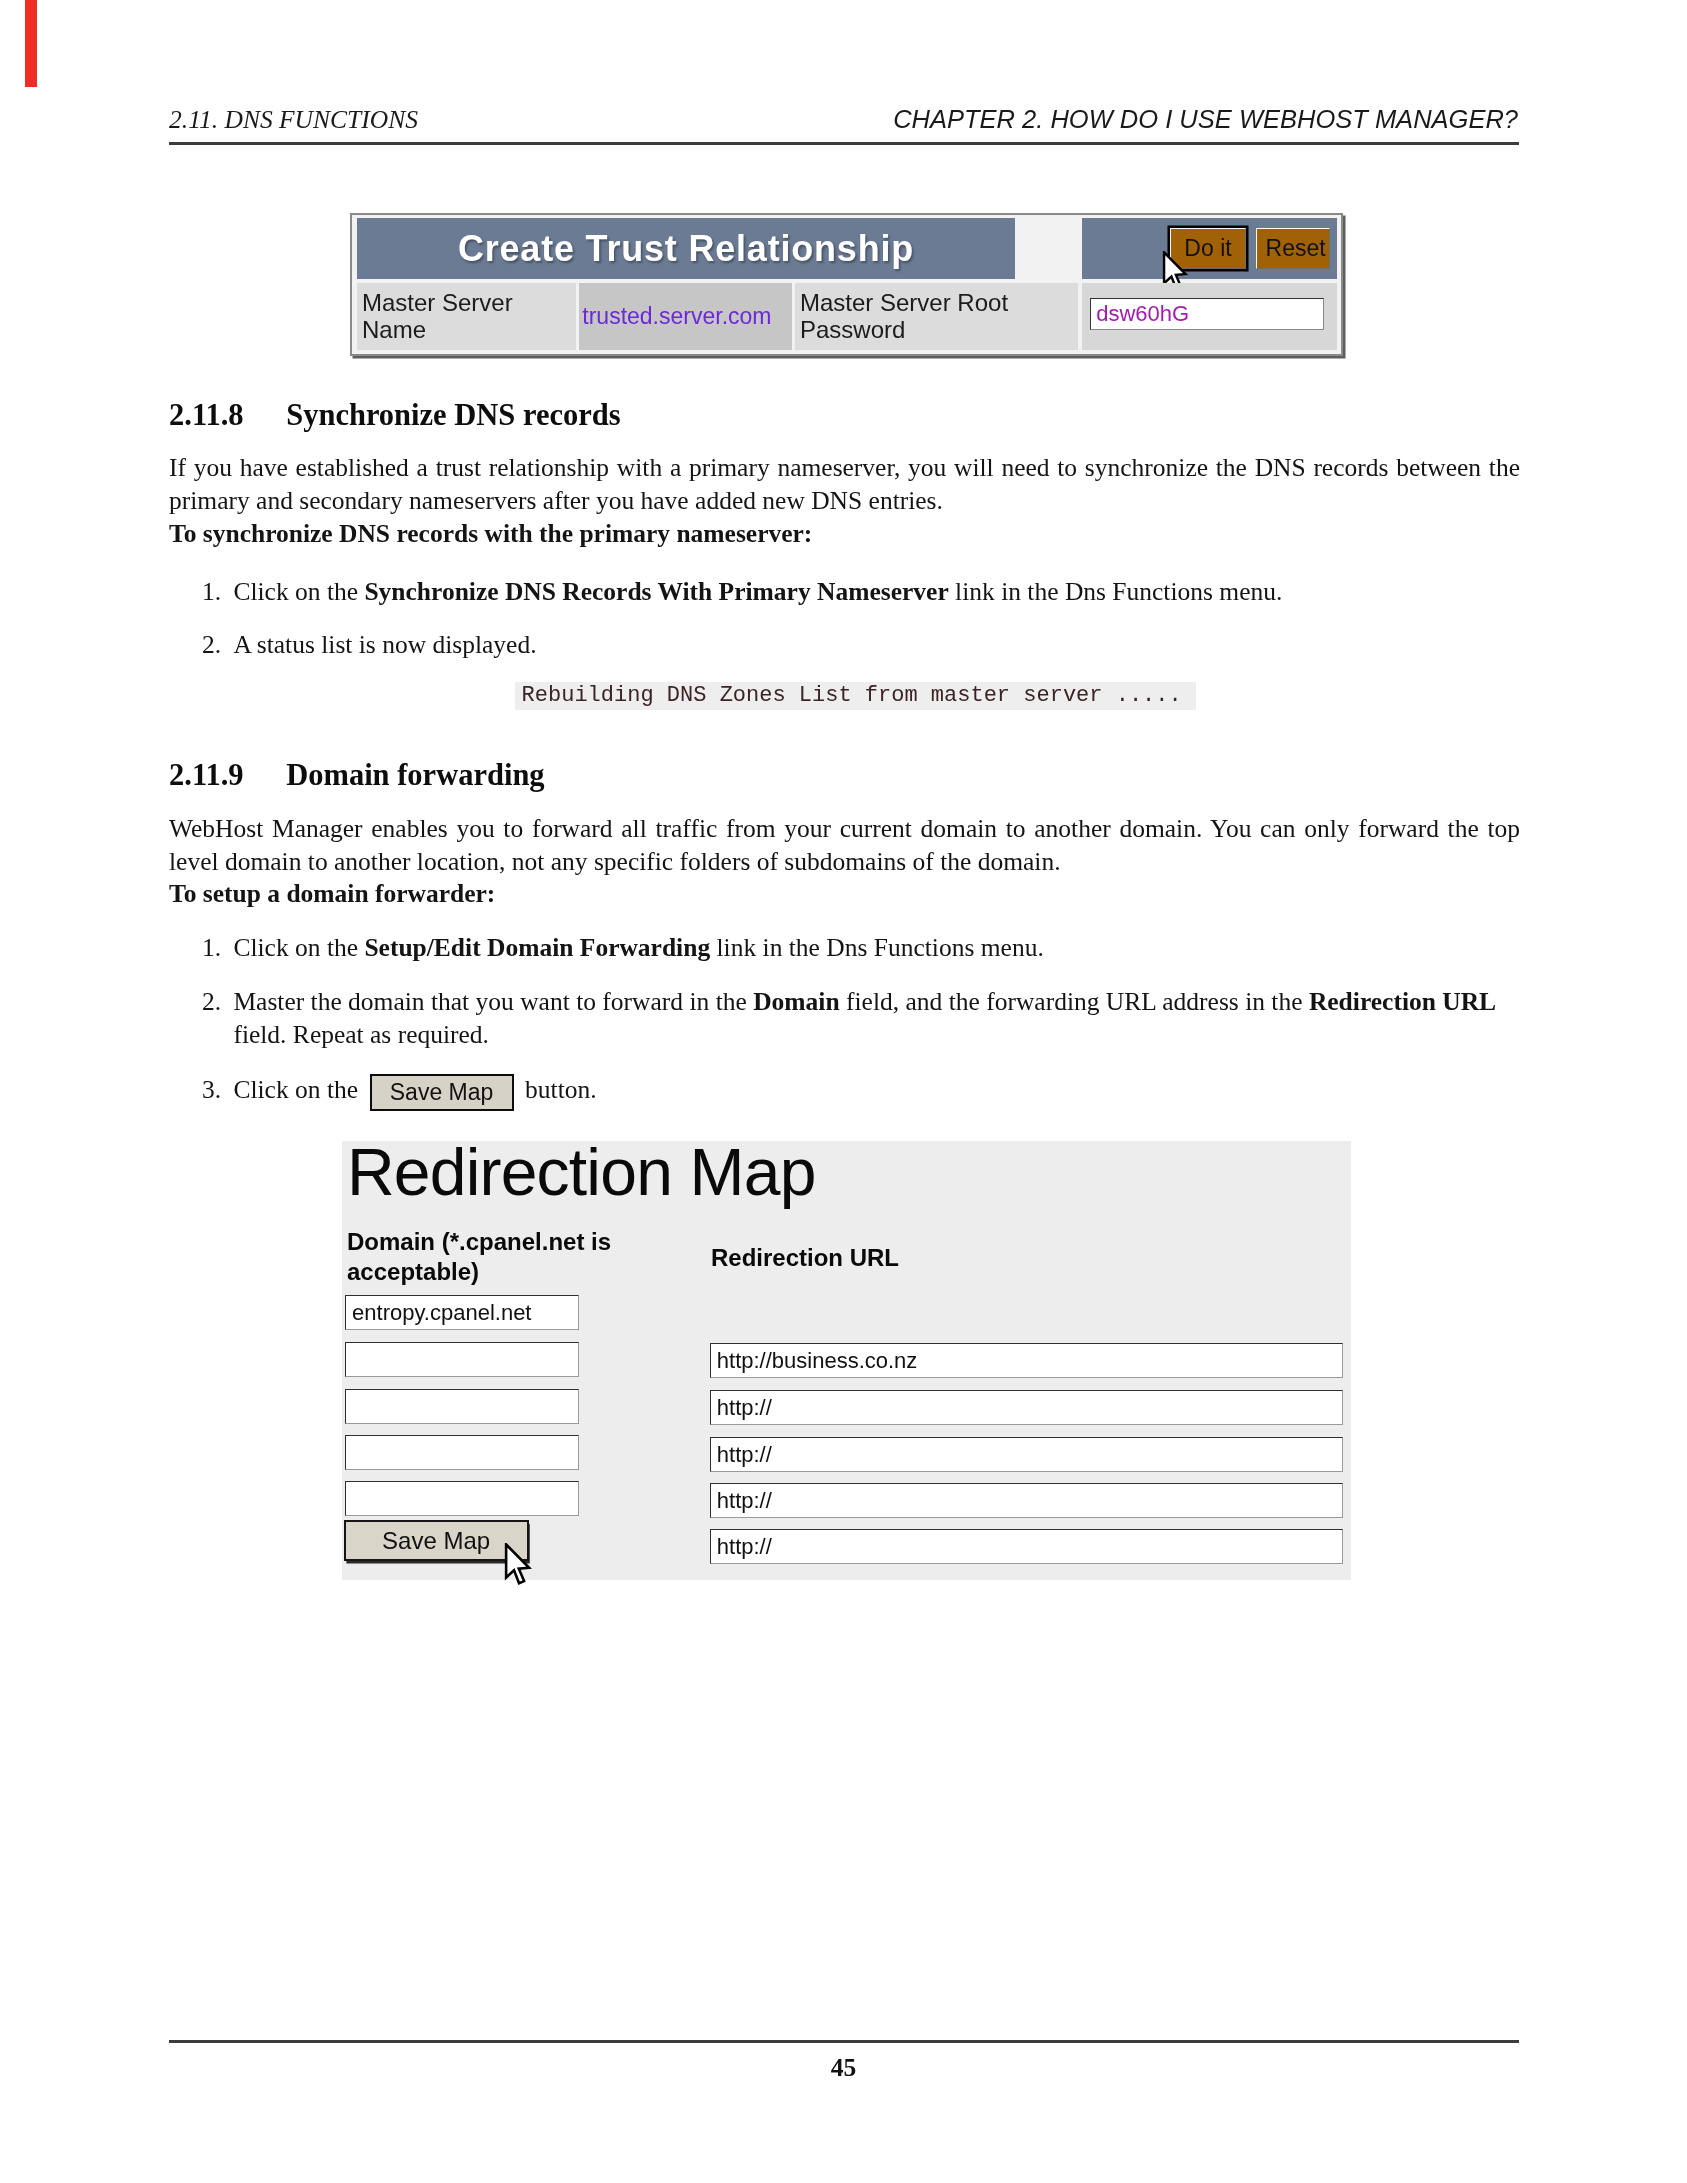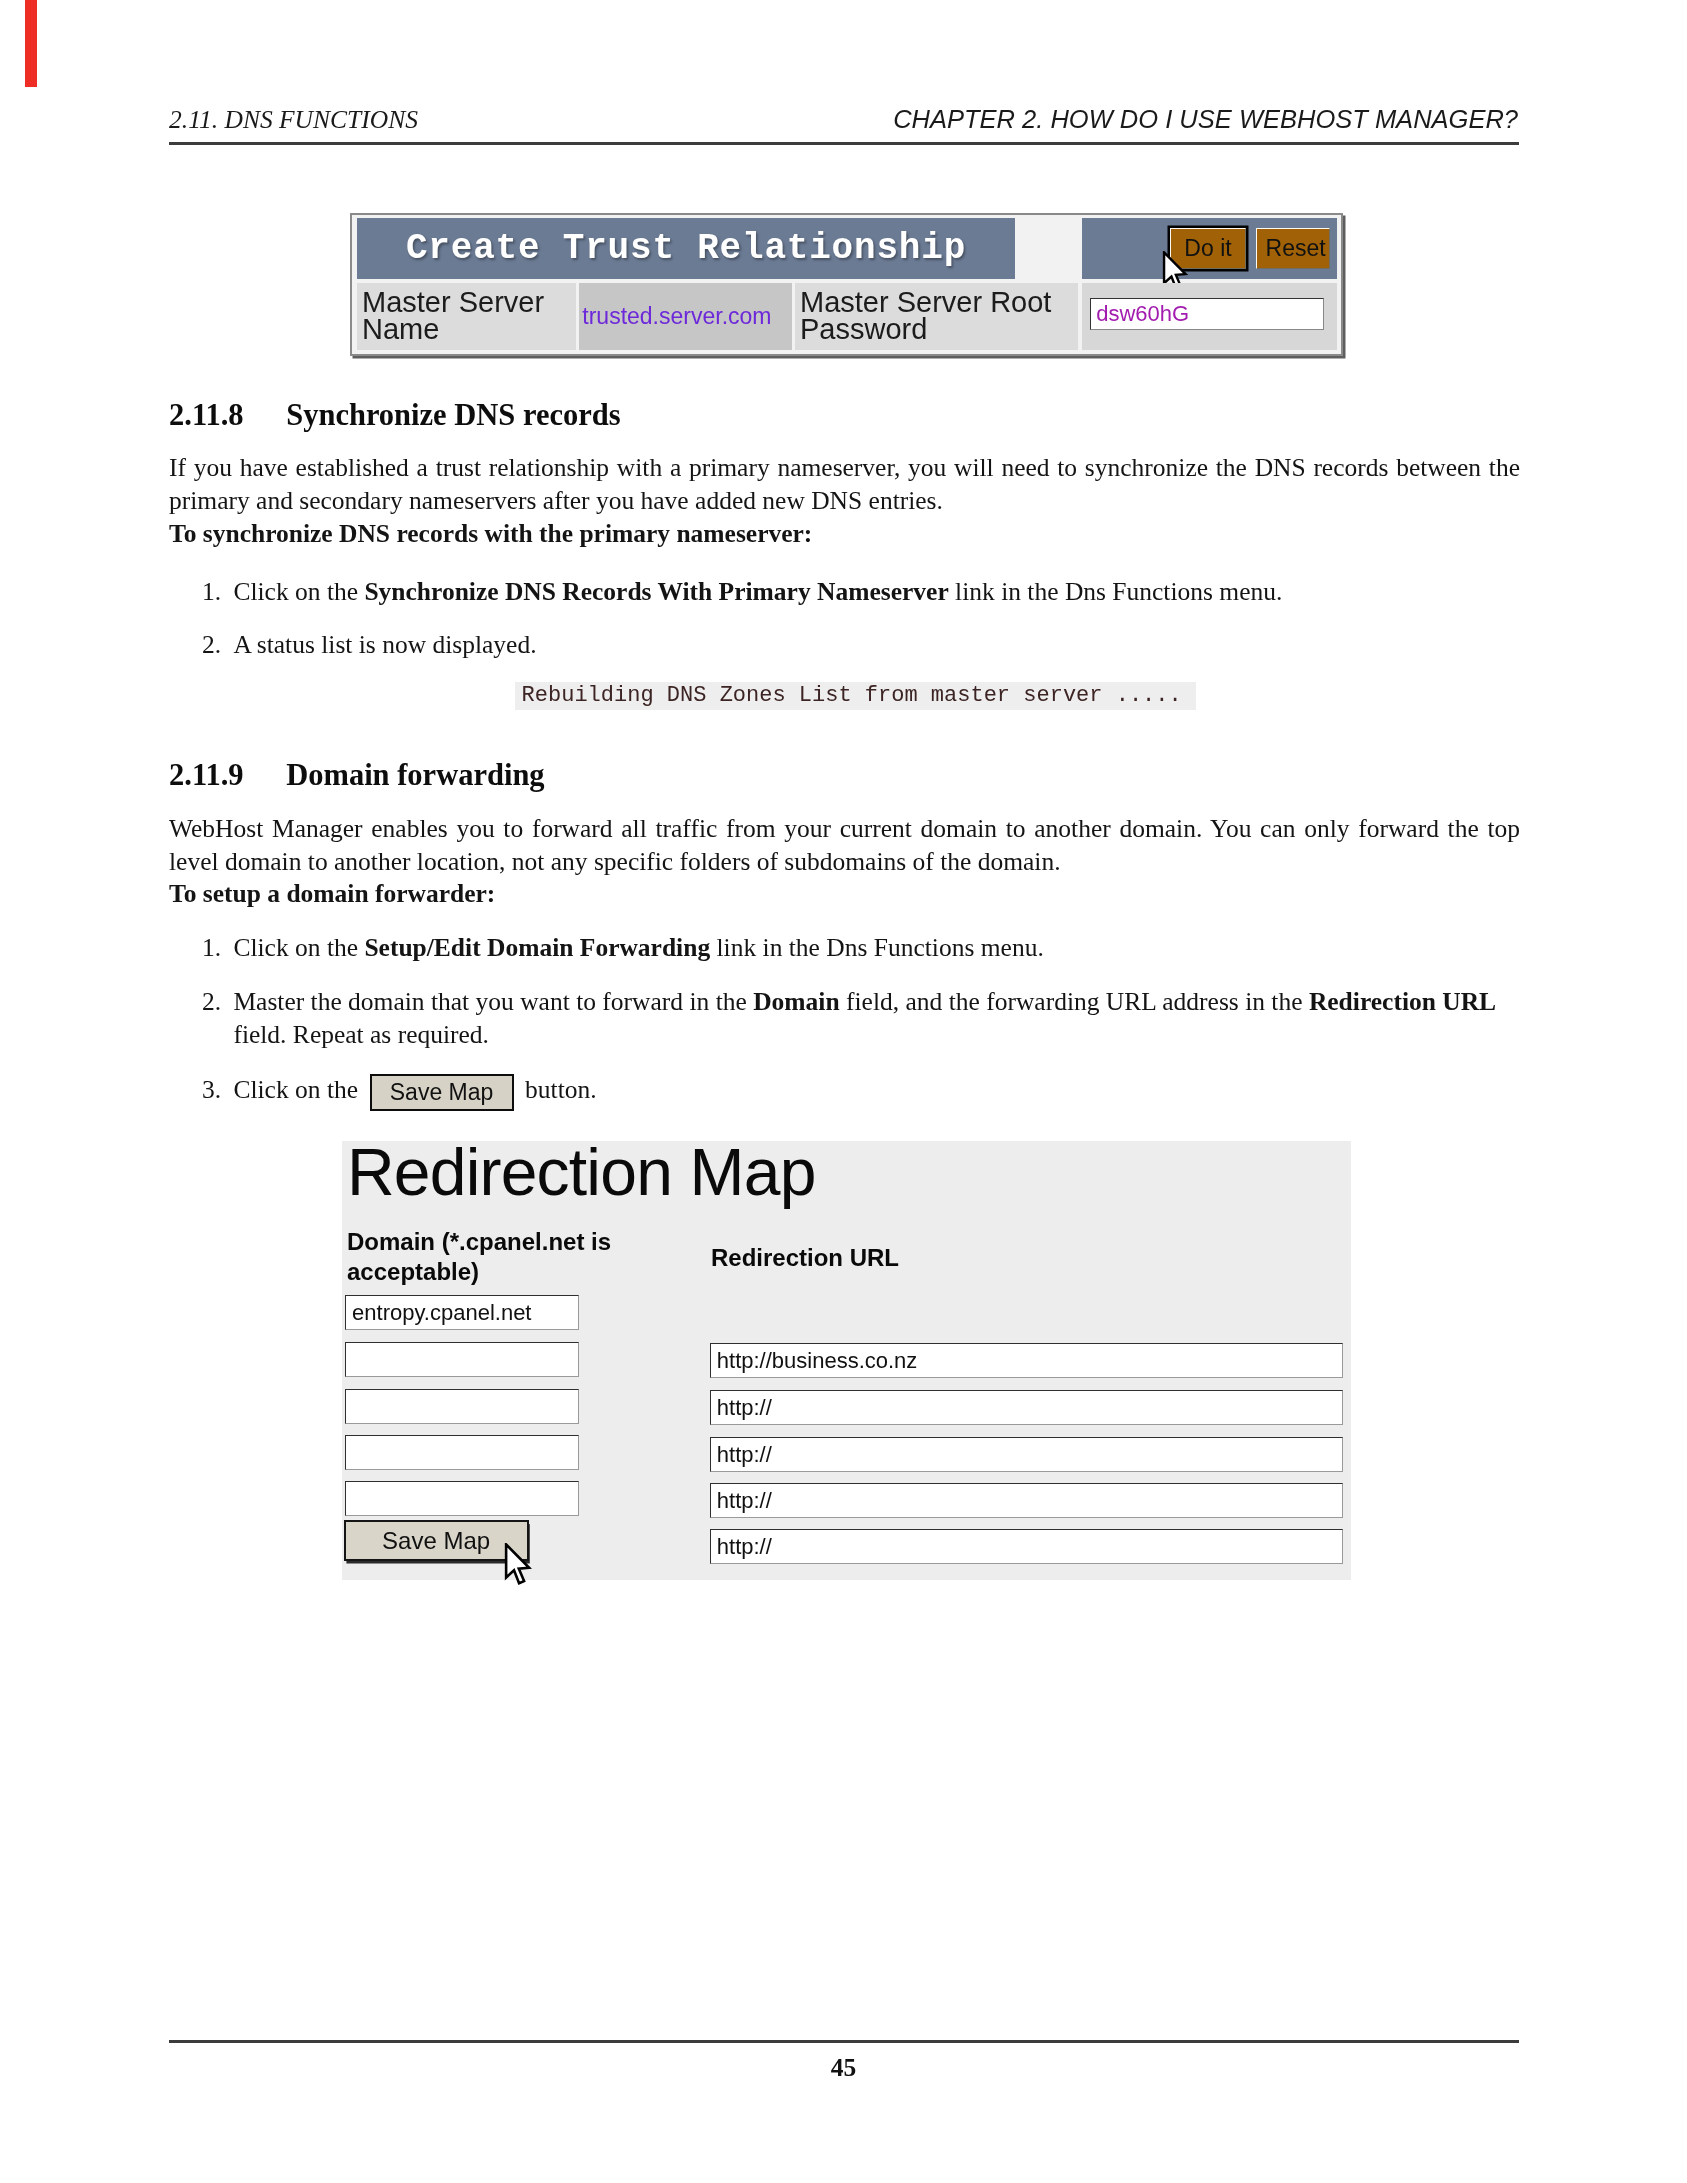--- a/index.html
+++ b/index.html
@@ -31,34 +31,34 @@
   .status-line{position:absolute;left:515px;top:682px;width:674px;height:28px;
                background:#efeeee;color:#3c2424;font-family:"Liberation Mono",monospace;
                font-size:22px;line-height:28px;padding-left:6.6px;white-space:nowrap;}
 
   
   .trust-box{position:absolute;left:350px;top:213px;width:989px;height:139px;
              background:#f2f2f2;border:2.5px solid #8a8a8a;box-shadow:2.5px 2.5px 0 0 #5e5e5e;
              font-family:"Liberation Sans",sans-serif;}
   .t-cell{position:absolute;box-sizing:border-box;}
   .t-head-l{left:5px;top:3.3px;width:658px;height:61px;background:#6b7b94;
-            display:flex;align-items:center;justify-content:center;font-family:Liberation Mono, monospace;}
+            display:flex;align-items:center;justify-content:center;}
   .t-head-r{left:730px;top:3.3px;width:255px;height:61px;background:#6b7b94;}
   .t-title{color:#fff;font-size:36px;font-weight:bold;letter-spacing:0.8px;
            text-shadow:1.6px 1.6px 2.5px rgba(0,0,0,0.35);white-space:nowrap;}
   .px-btn{position:absolute;top:10px;height:41px;background:#a16207;color:#111;
           border:1.6px solid;border-color:#fbfaf6 #6f6d62 #6f6d62 #fbfaf6;
           font-family:"Liberation Sans",sans-serif;font-size:23px;padding:0 8.2px;}
   .btn-doit{right:91px;width:76px;box-shadow:0 0 0 2.5px #000;}
   .btn-reset{right:6.6px;width:74px;}
   .t-c1{left:5px;top:68px;width:219px;height:67px;background:#dcdcdc;}
   .t-c2{left:227px;top:68px;width:213px;height:67px;background:#c6c6c6;}
   .t-c3{left:443px;top:68px;width:283px;height:67px;background:#dcdcdc;}
   .t-c4{left:730px;top:68px;width:255px;height:67px;background:#d7d7d7;}
-  .t-label{font-size:29px;line-height:27px;color:#1c1c1c;padding:5.8px 5px;}
+  .t-label{font-size:24px;line-height:27px;color:#1c1c1c;padding:5.8px 5px;}
   .t-value{font-size:23px;color:#6d28d9;display:flex;align-items:center;padding:0 3.3px;}
   .t-input{position:absolute;left:8.2px;top:15px;width:222px;height:30px;background:#fff;
            border:1.6px solid;border-color:#333 #888 #888 #333;font-family:"Liberation Sans",sans-serif;
            font-size:22px;padding:0 5px;color:#a21caf;}
 
   
   .inline-btn{display:inline-block;vertical-align:middle;width:140px;height:33px;margin:0 11.5px;
               background:#d6d2c6;border:2.5px solid #0d0d0d;color:#111;text-align:center;
               font-family:"Liberation Sans",sans-serif;font-size:23px;line-height:33px;}
 

